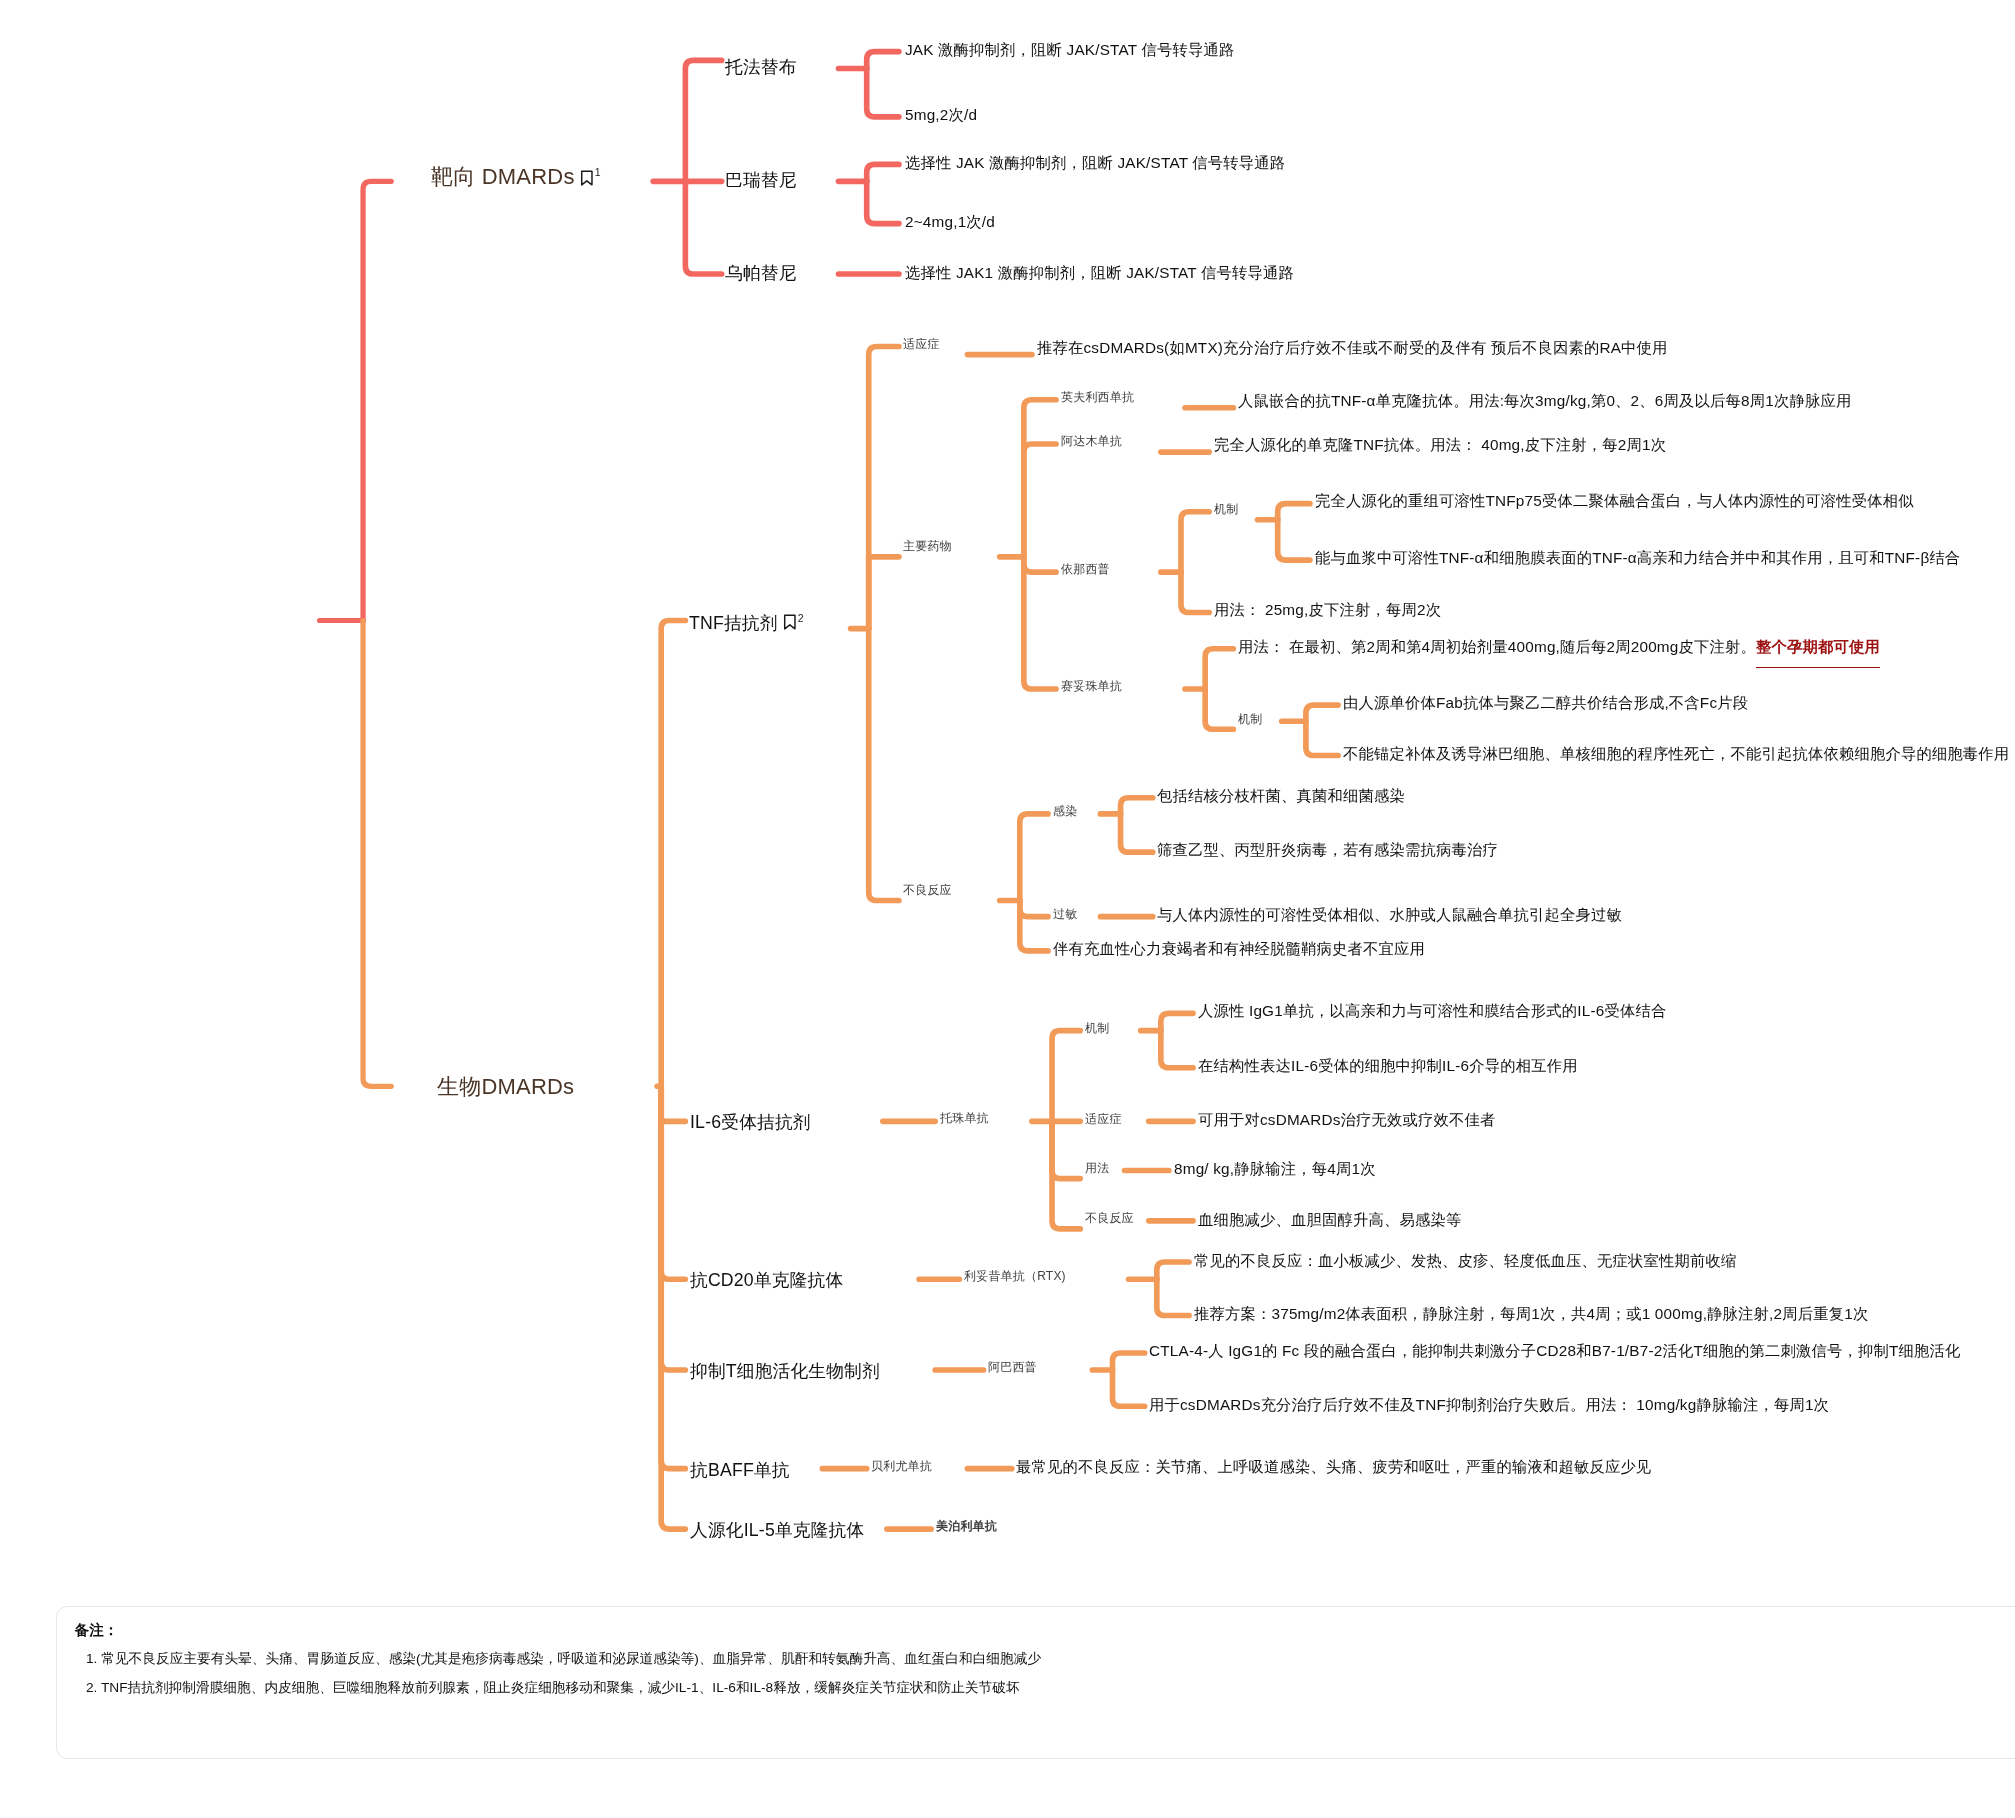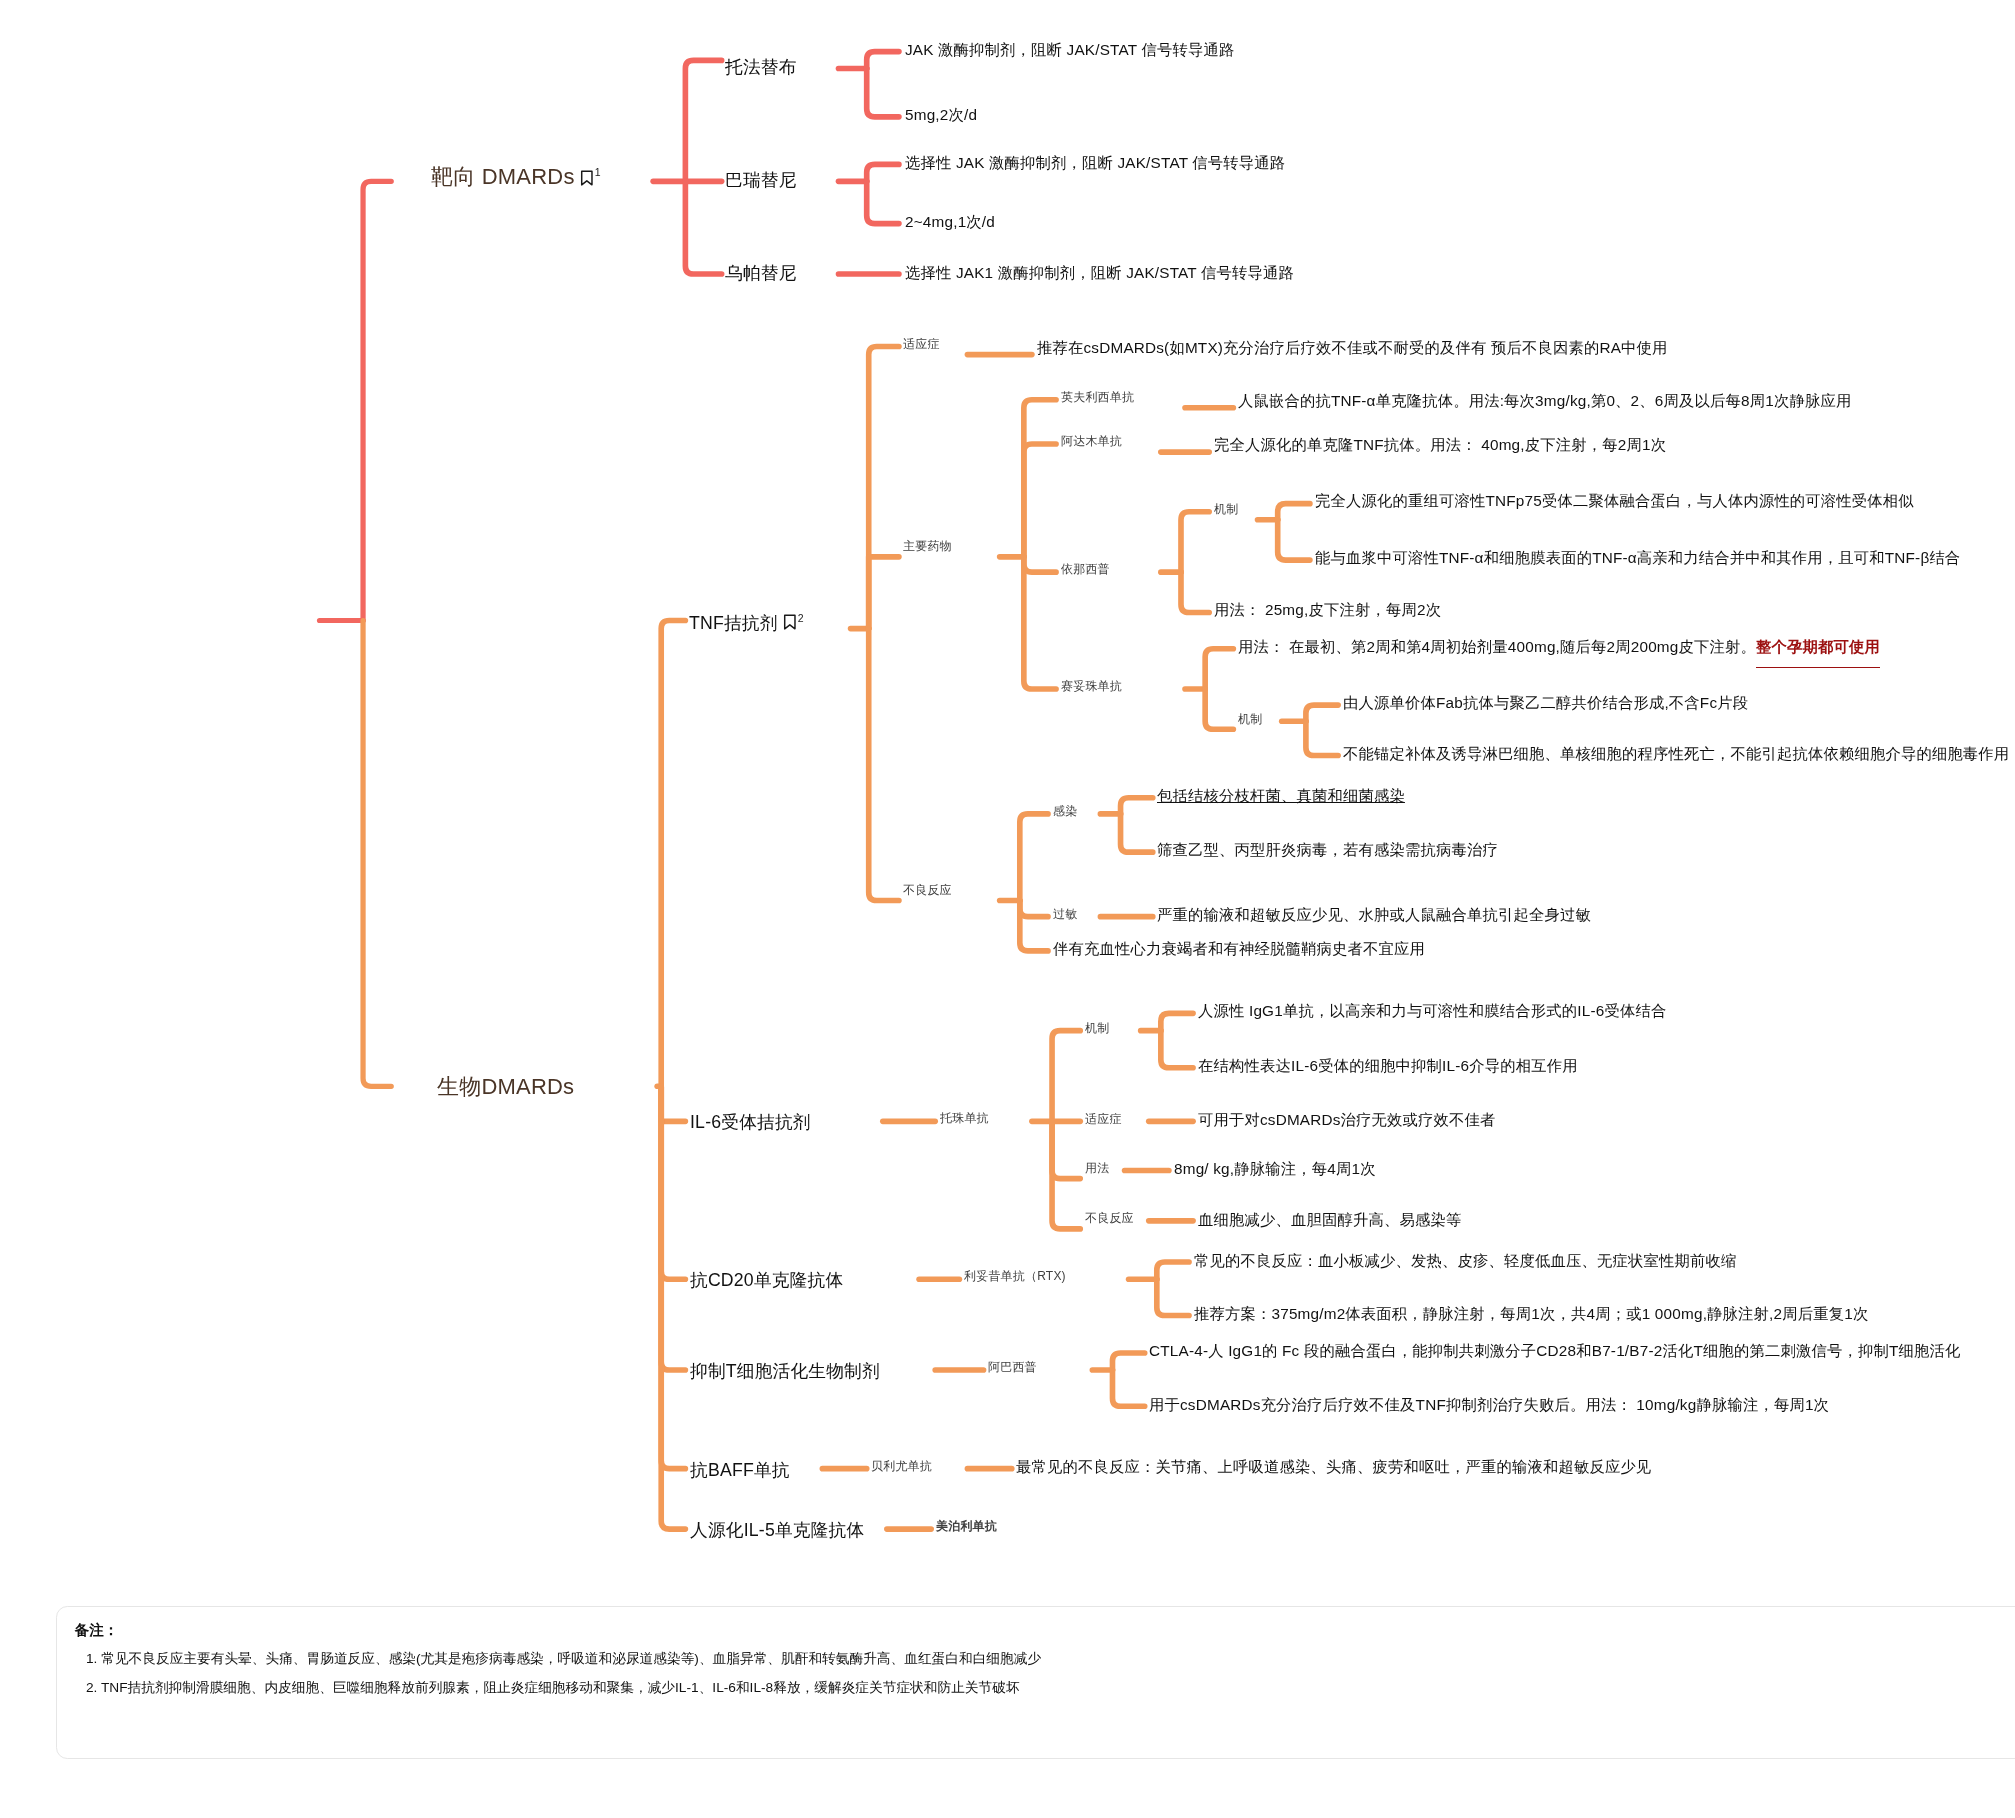--- a/index.html
+++ b/index.html
@@ -241,24 +241,24 @@
   <div class="node lvl3" style="left:1061px; top:680px;"><span>赛妥珠单抗</span></div>
   <div class="node leaf" style="left:1238px; top:638px;">
     <span>用法： 在最初、第2周和第4周初始剂量400mg,随后每2周200mg皮下注射。</span><span class="hl-red">整个孕期都可使用</span>
   </div>
   <div class="node lvl3" style="left:1238px; top:713px;"><span>机制</span></div>
   <div class="node leaf" style="left:1343px; top:694px;"><span>由人源单价体Fab抗体与聚乙二醇共价结合形成,不含Fc片段</span></div>
   <div class="node leaf" style="left:1343px; top:745px;"><span>不能锚定补体及诱导淋巴细胞、单核细胞的程序性死亡，不能引起抗体依赖细胞介导的细胞毒作用</span></div>
 
   <div class="node lvl3" style="left:903px; top:884px;"><span>不良反应</span></div>
   <div class="node lvl3" style="left:1053px; top:805px;"><span>感染</span></div>
-  <div class="node leaf" style="left:1157px; top:787px;text-decoration:underline;"><span>包括结核分枝杆菌、真菌和细菌感染</span></div>
+  <div class="node leaf" style="left:1157px; top:787px;"><span>包括结核分枝杆菌、真菌和细菌感染</span></div>
   <div class="node leaf" style="left:1157px; top:841px;"><span>筛查乙型、丙型肝炎病毒，若有感染需抗病毒治疗</span></div>
   <div class="node lvl3" style="left:1053px; top:908px;"><span>过敏</span></div>
-  <div class="node leaf" style="left:1157px; top:906px;"><span>严重的输液和超敏反应少见、水肿或人鼠融合单抗引起全身过敏</span></div>
+  <div class="node leaf" style="left:1157px; top:906px;"><span>与人体内源性的可溶性受体相似、水肿或人鼠融合单抗引起全身过敏</span></div>
   <div class="node leaf" style="left:1053px; top:940px;"><span>伴有充血性心力衰竭者和有神经脱髓鞘病史者不宜应用</span></div>
 
   <div class="node lvl2" style="left:690px; top:1112px;"><span>IL-6受体拮抗剂</span></div>
   <div class="node lvl3" style="left:940px; top:1112px;"><span>托珠单抗</span></div>
 
   <div class="node lvl3" style="left:1085px; top:1022px;"><span>机制</span></div>
   <div class="node leaf" style="left:1198px; top:1002px;"><span>人源性 IgG1单抗，以高亲和力与可溶性和膜结合形式的IL-6受体结合</span></div>
   <div class="node leaf" style="left:1198px; top:1057px;"><span>在结构性表达IL-6受体的细胞中抑制IL-6介导的相互作用</span></div>
 
   <div class="node lvl3" style="left:1085px; top:1113px;"><span>适应症</span></div>

